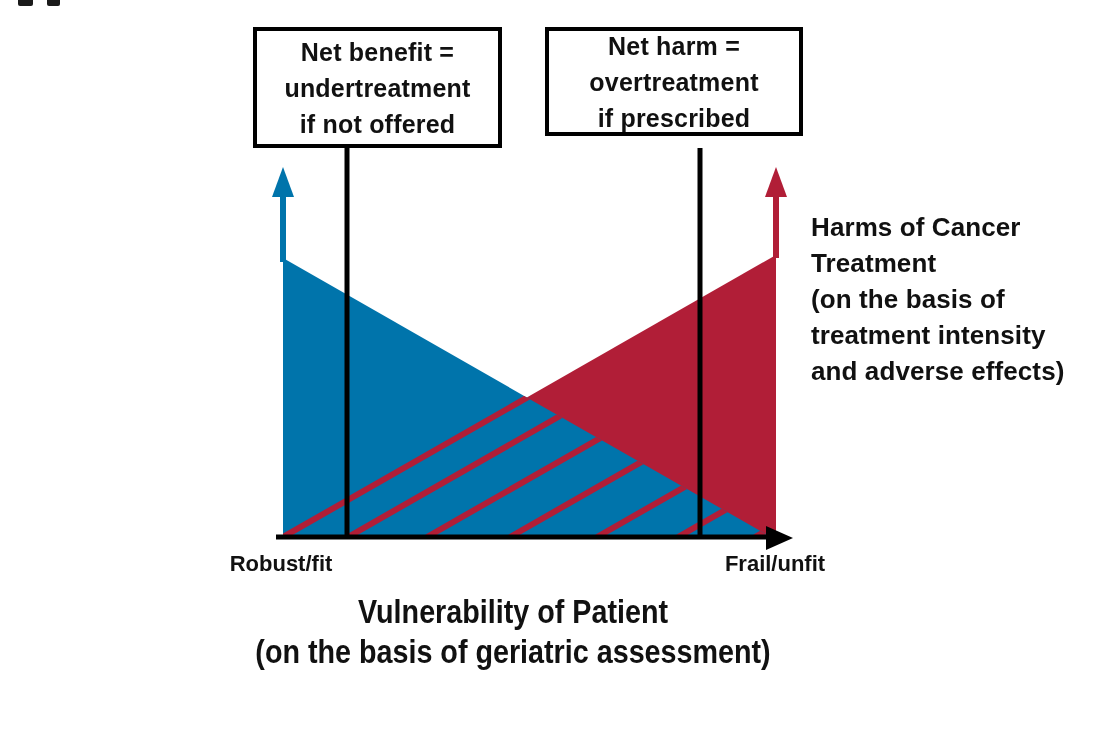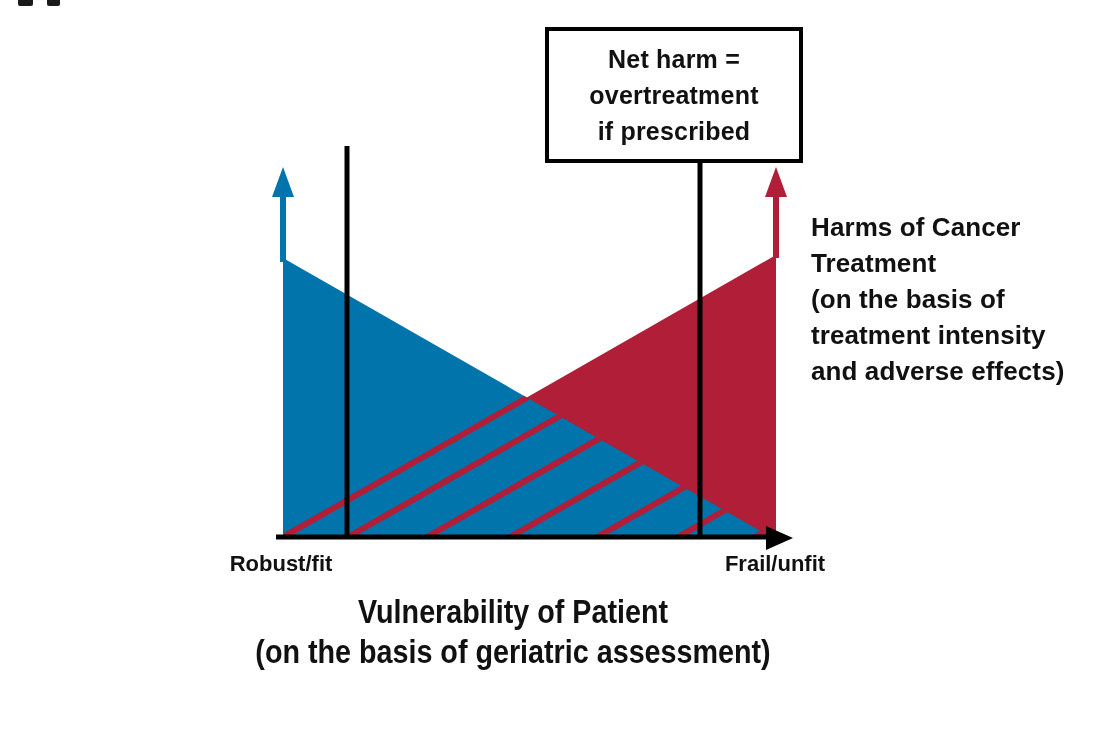--- a/index.html
+++ b/index.html
@@ -68,22 +68,25 @@
 
     <line x1="347" y1="146" x2="347" y2="539" stroke-width="5" stroke="#000000"></line>
     <line x1="700" y1="148" x2="700" y2="539" stroke-width="5" stroke="#000000"></line>
 
     <g>
       <line x1="276" y1="537" x2="772" y2="537" stroke-width="5" stroke="#000000"></line>
       <polygon points="766,526 793,538 766,550" fill="#000000"></polygon>
     </g>
   </svg>
 
+  <div class="callout pre" style="left:253px;top:27px;width:249px;height:121px;">Net benefit =
+undertreatment
+if not offered</div>
 
-  <div class="callout pre" style="left:545px;top:27px;width:258px;height:136px;">Net harm =
+  <div class="callout pre" style="left:545px;top:27px;width:258px;height:109px;">Net harm =
 overtreatment
 if prescribed</div>
 
 
   <div class="sidelabel pre" style="left:811px;top:209px;width:300px;">Harms of Cancer
 Treatment
 (on the basis of
 treatment intensity
 and adverse effects)</div>
 

